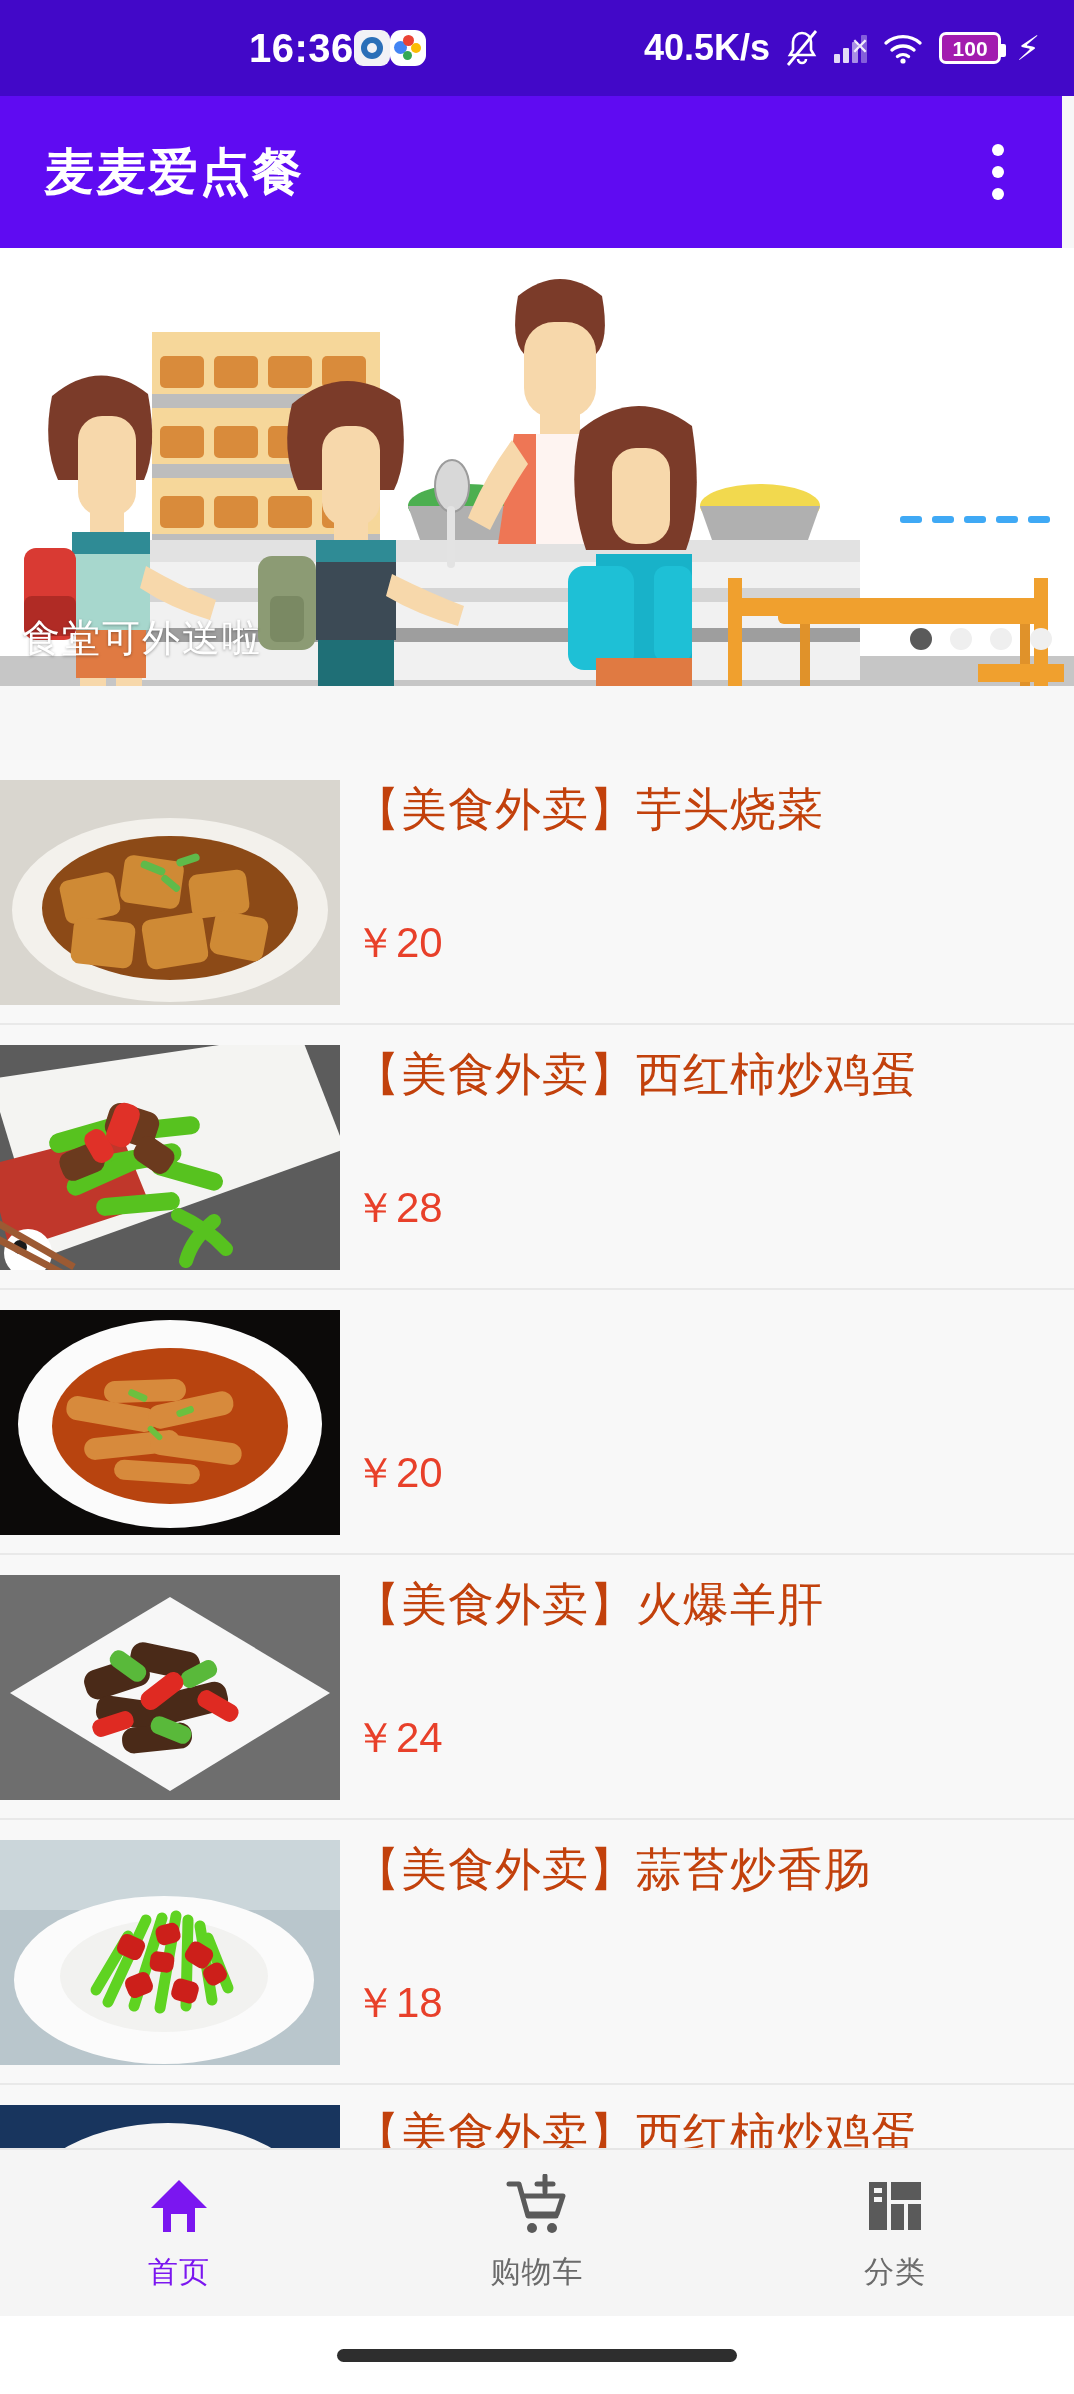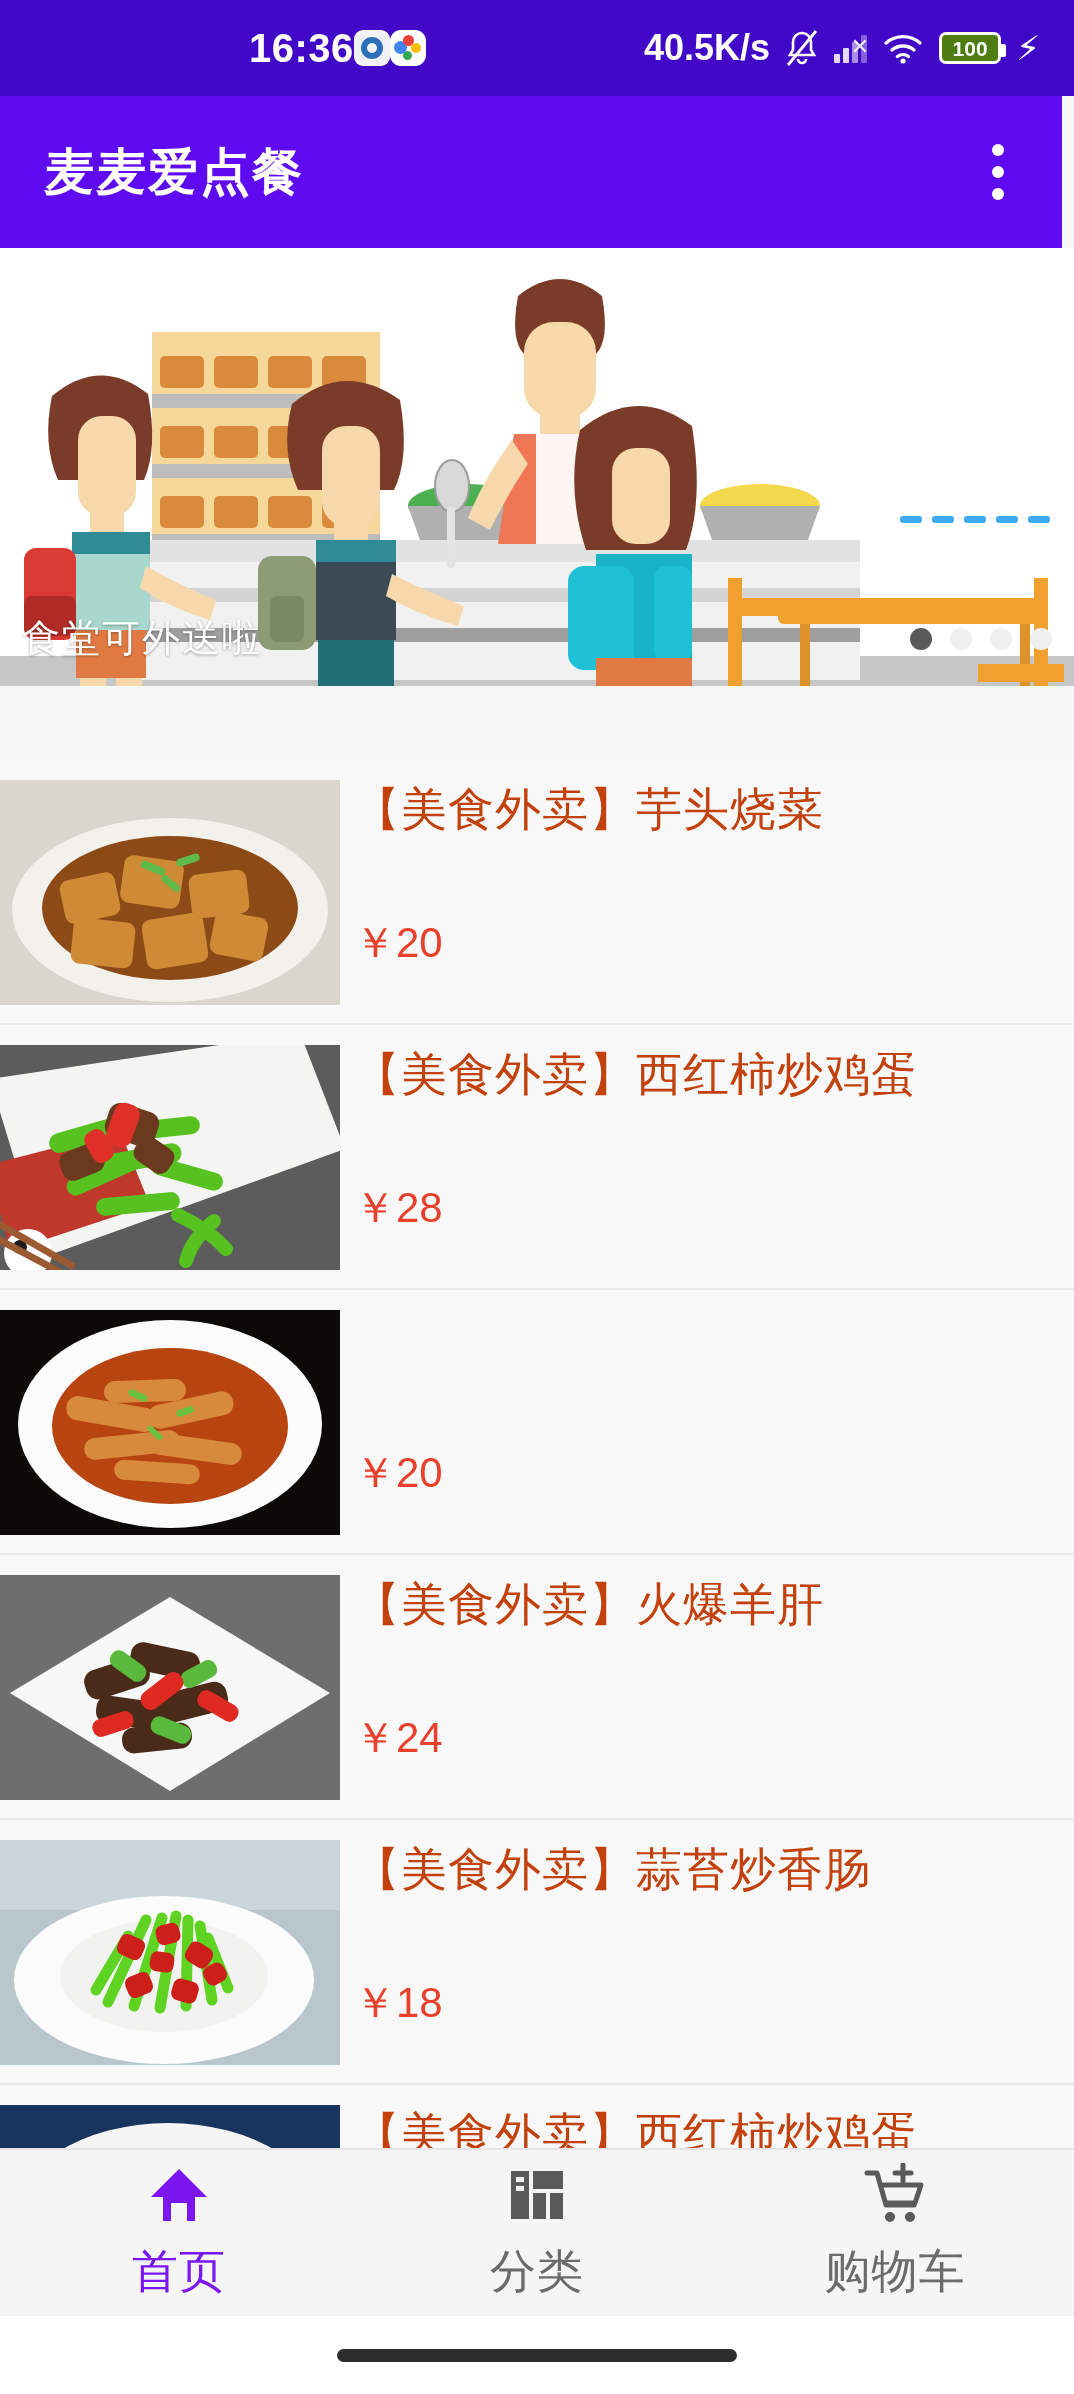--- a/index.html
+++ b/index.html
@@ -46,21 +46,21 @@
   .sig b:nth-child(1){height:9px; opacity:.85}
   .sig b:nth-child(2){height:15px;opacity:.85}
   .sig b:nth-child(3){height:21px;opacity:.55}
   .sig b:nth-child(4){height:28px;opacity:.35}
   .sig .xmark{position:absolute; right:-2px; top:1px; font-size:22px; font-weight:700; color:#fff; opacity:.9}
 
   .wifi{ width:42px; height:32px; }
   .batt{
     width:62px;height:32px; border:3px solid #ffffff; border-radius:7px;
     display:flex;align-items:center;justify-content:center;
-    background:#4d7c0f; position:relative;
+    background:#a21caf; position:relative;
   }
   .batt::after{content:"";position:absolute;right:-8px;top:9px;width:5px;height:13px;background:#fff;border-radius:0 2px 2px 0;}
   .batt span{font-size:21px;font-weight:700;color:#ffffff;line-height:1;}
   .bolt{ font-size:34px; font-weight:700; line-height:1; }
 
   
   .appbar{
     position:absolute; top:96px; left:0; width:1062px; height:152px;
     background:#5f0bf2;
     display:flex; align-items:center; justify-content:space-between;
@@ -125,21 +125,21 @@
   .bottomnav{
     position:absolute; left:0; bottom:78px; width:1074px; height:168px;
     background:#f5f5f5; border-top:2px solid #e6e6e6;
     display:flex; align-items:center;
   }
   .nav-item{
     flex:1; display:flex; flex-direction:column; align-items:center; gap:14px;
     cursor:pointer;
   }
   .nav-ico{ width:64px; height:64px; display:flex; align-items:center; justify-content:center; }
-  .nav-label{ font-size:46px; color:#6b6b6b; letter-spacing:1px; }
+  .nav-label{ font-size:30px; color:#6b6b6b; letter-spacing:1px; }
   .nav-item.active .nav-label{ color:#7b16f0; }
 
   
   .gesture-area{
     position:absolute; left:0; bottom:0; width:1074px; height:78px;
     background:#ffffff; display:flex; align-items:center; justify-content:center;
   }
   .gesture-bar{ width:400px; height:13px; border-radius:7px; background:#2e2e2e; }
 </style>
 </head>
@@ -531,45 +531,45 @@
         <svg viewBox="0 0 64 64" width="64" height="64">
           <path d="M32 6 L60 34 H48 V58 H40 V40 H24 V58 H16 V34 H4 Z" fill="#7b16f0"></path>
         </svg>
       </span>
       <span class="nav-label">首页</span>
     </div>
 
     <div class="nav-item">
       <span class="nav-ico">
         <svg viewBox="0 0 64 64" width="64" height="64">
+          <path d="M4 10 h10 l9 32 h28" fill="none" stroke="#5a5a5a" stroke-width="5" stroke-linecap="round" stroke-linejoin="round"></path>
+          <path d="M18 22 h40 l-6 18 H23" fill="none" stroke="#5a5a5a" stroke-width="5" stroke-linejoin="round"></path>
+          <line x1="40" y1="2" x2="40" y2="18" stroke="#5a5a5a" stroke-width="5" stroke-linecap="round"></line>
+          <line x1="32" y1="10" x2="48" y2="10" stroke="#5a5a5a" stroke-width="5" stroke-linecap="round"></line>
+          <circle cx="27" cy="54" r="5" fill="#5a5a5a"></circle>
+          <circle cx="47" cy="54" r="5" fill="#5a5a5a"></circle>
+        </svg>
+      </span>
+      <span class="nav-label">购物车</span>
+    </div>
+
+    <div class="nav-item">
+      <span class="nav-ico">
+        <svg viewBox="0 0 64 64" width="64" height="64">
           <rect x="6" y="8" width="18" height="48" fill="#5a5a5a"></rect>
           <rect x="28" y="8" width="30" height="18" fill="#5a5a5a"></rect>
           <rect x="28" y="30" width="13" height="26" fill="#5a5a5a"></rect>
           <rect x="45" y="30" width="13" height="26" fill="#5a5a5a"></rect>
           <rect x="11" y="14" width="8" height="5" fill="#f5f5f5"></rect>
           <rect x="11" y="23" width="8" height="5" fill="#f5f5f5"></rect>
         </svg>
       </span>
       <span class="nav-label">分类</span>
     </div>
 
-    <div class="nav-item">
-      <span class="nav-ico">
-        <svg viewBox="0 0 64 64" width="64" height="64">
-          <path d="M4 10 h10 l9 32 h28" fill="none" stroke="#5a5a5a" stroke-width="5" stroke-linecap="round" stroke-linejoin="round"></path>
-          <path d="M18 22 h40 l-6 18 H23" fill="none" stroke="#5a5a5a" stroke-width="5" stroke-linejoin="round"></path>
-          <line x1="40" y1="2" x2="40" y2="18" stroke="#5a5a5a" stroke-width="5" stroke-linecap="round"></line>
-          <line x1="32" y1="10" x2="48" y2="10" stroke="#5a5a5a" stroke-width="5" stroke-linecap="round"></line>
-          <circle cx="27" cy="54" r="5" fill="#5a5a5a"></circle>
-          <circle cx="47" cy="54" r="5" fill="#5a5a5a"></circle>
-        </svg>
-      </span>
-      <span class="nav-label">购物车</span>
-    </div>
-
 
   </div>
 
   <div class="gesture-area">
     <div class="gesture-bar"></div>
   </div>
 
 </div>
 
 </body></html>

